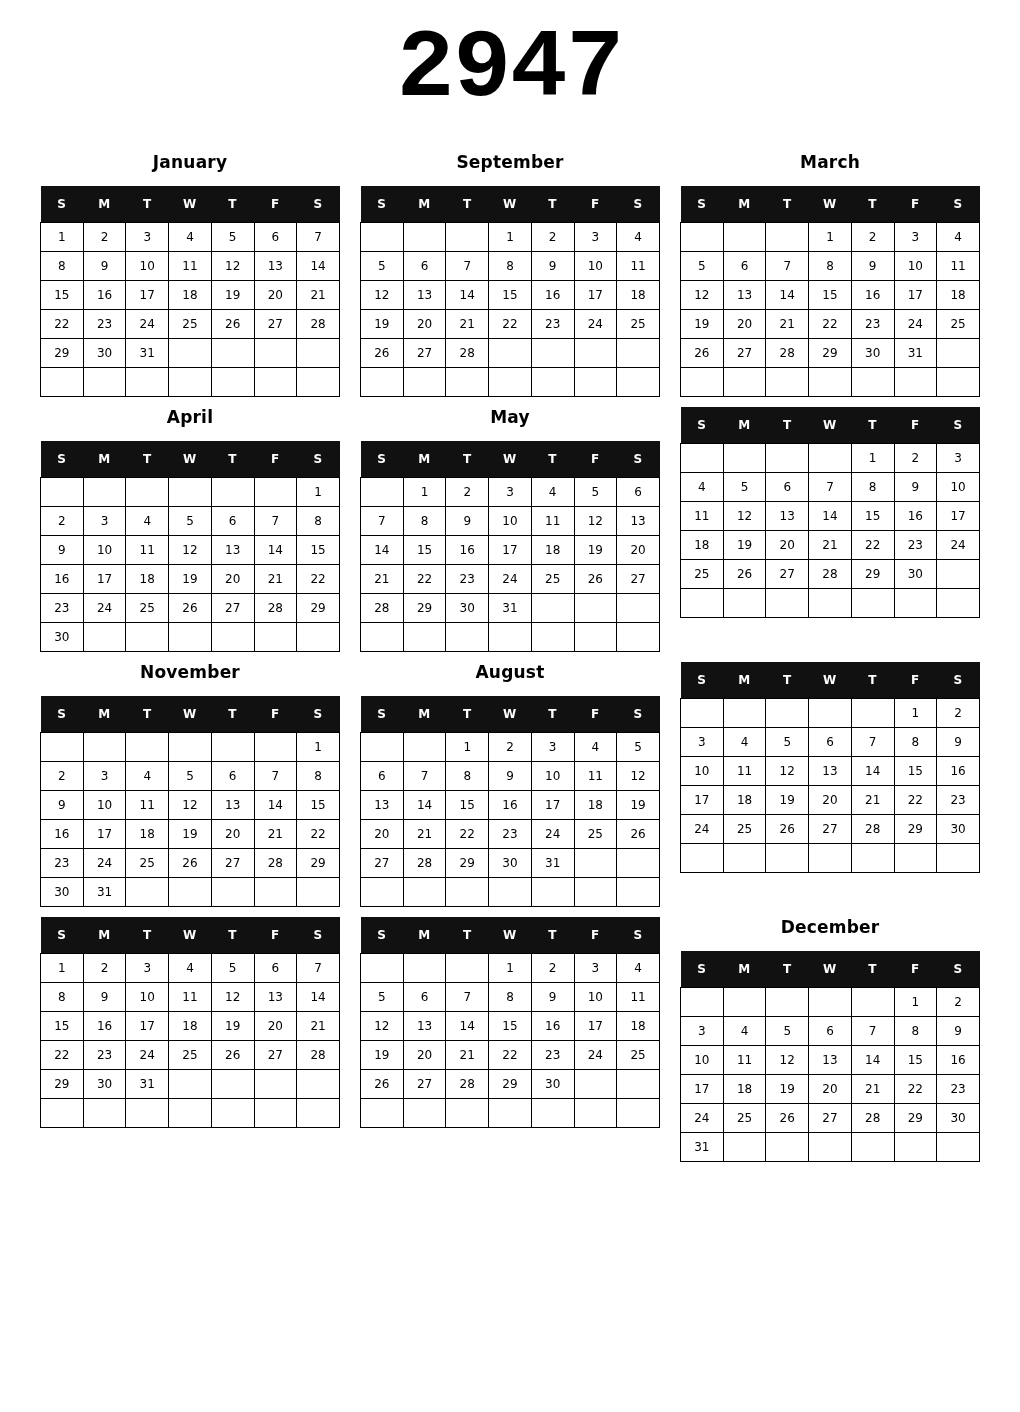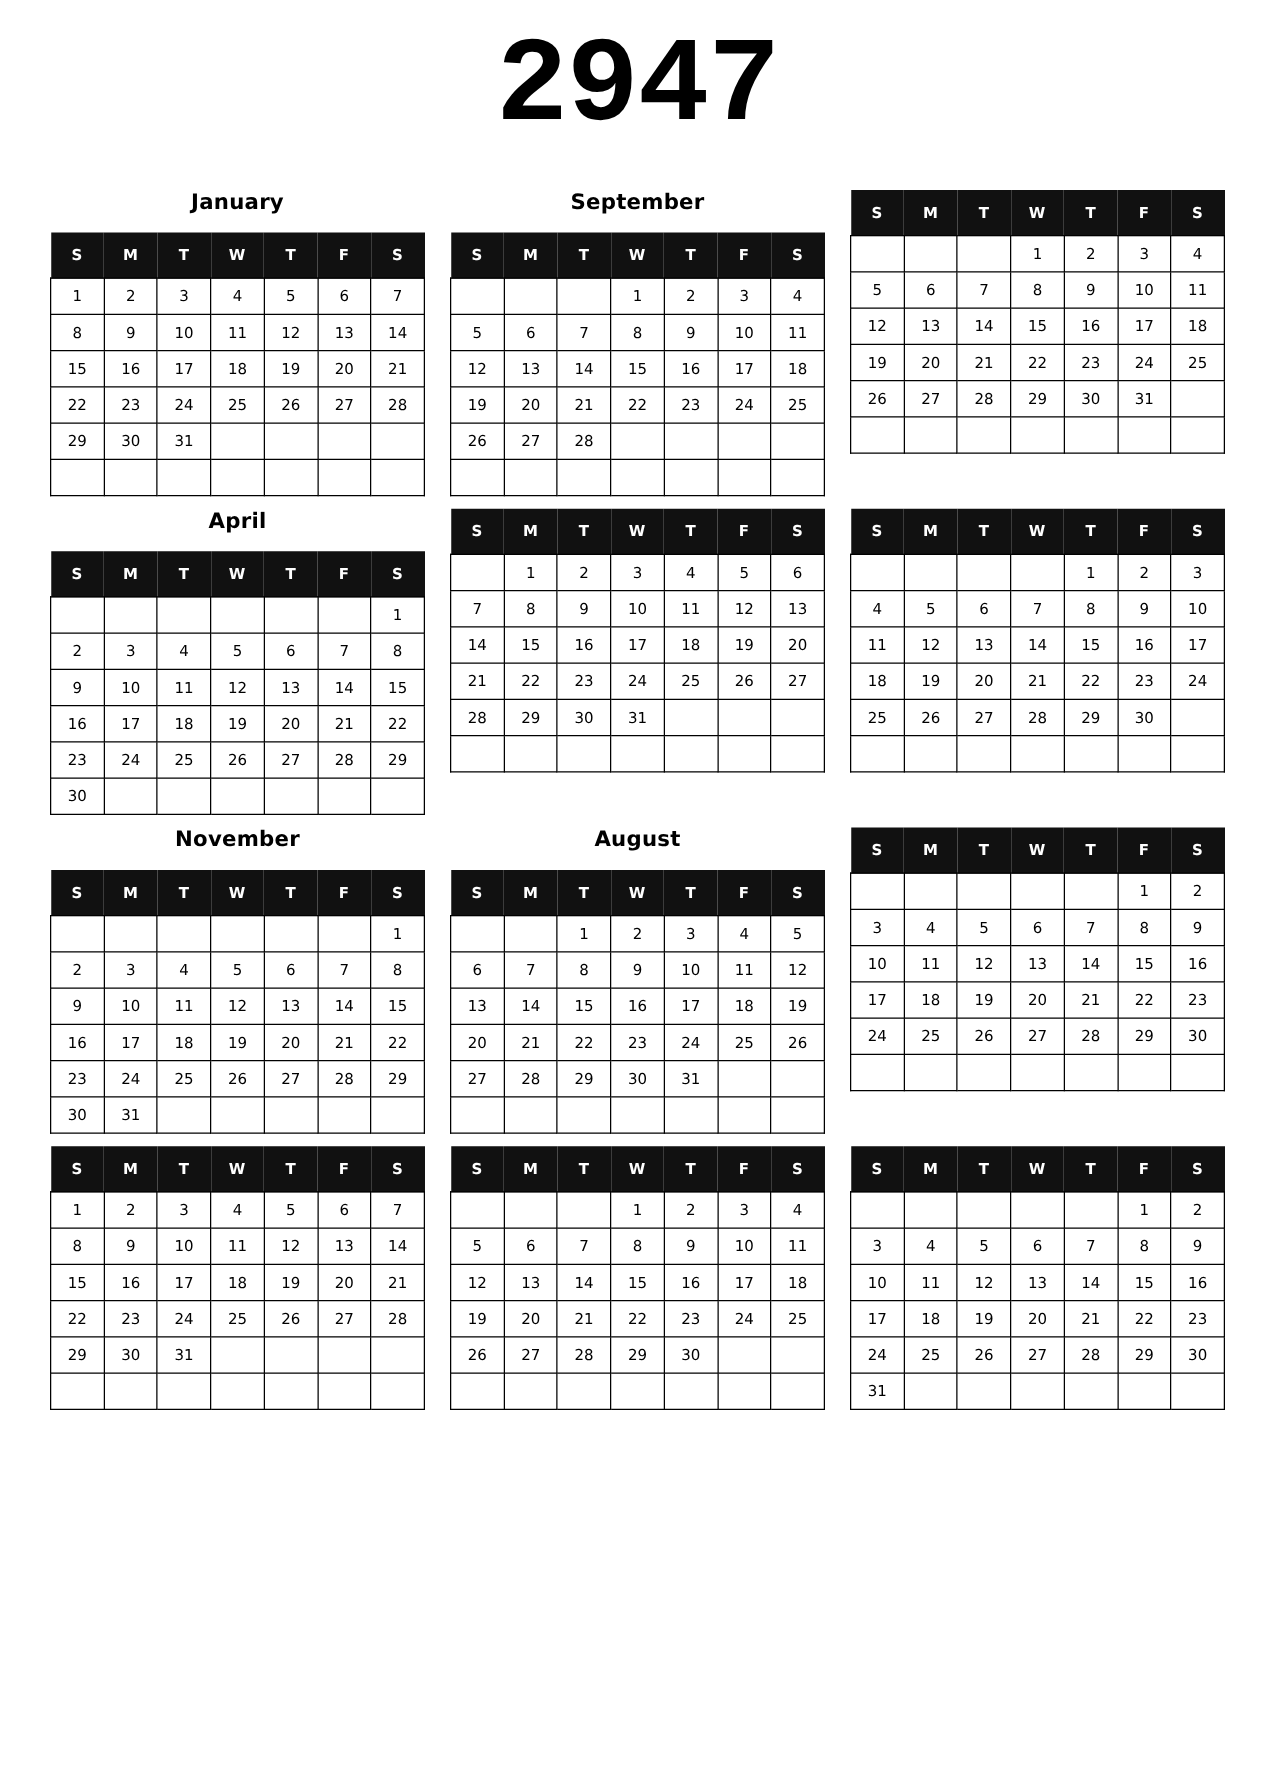--- a/index.html
+++ b/index.html
@@ -226,20 +226,21 @@
               <td class="empty"></td>
               <td class="empty"></td>
               <td class="empty"></td>
               <td class="empty"></td>
               <td class="empty"></td>
             </tr>
           </tbody>
         </table>
       </div>
       <div class="month">
+        <div class="month-name">March</div>
         <table class="cal">
           <thead>
             <tr>
               <th>S</th>
               <th>M</th>
               <th>T</th>
               <th>W</th>
               <th>T</th>
               <th>F</th>
               <th>S</th>
@@ -369,20 +370,21 @@
               <td class="empty"></td>
               <td class="empty"></td>
               <td class="empty"></td>
               <td class="empty"></td>
               <td class="empty"></td>
             </tr>
           </tbody>
         </table>
       </div>
       <div class="month">
+        <div class="month-name">May</div>
         <table class="cal">
           <thead>
             <tr>
               <th>S</th>
               <th>M</th>
               <th>T</th>
               <th>W</th>
               <th>T</th>
               <th>F</th>
               <th>S</th>
@@ -868,20 +870,21 @@
               <td class="empty"></td>
               <td class="empty"></td>
               <td class="empty"></td>
               <td class="empty"></td>
               <td class="empty"></td>
             </tr>
           </tbody>
         </table>
       </div>
       <div class="month">
+        <div class="month-name">December</div>
         <table class="cal">
           <thead>
             <tr>
               <th>S</th>
               <th>M</th>
               <th>T</th>
               <th>W</th>
               <th>T</th>
               <th>F</th>
               <th>S</th>

